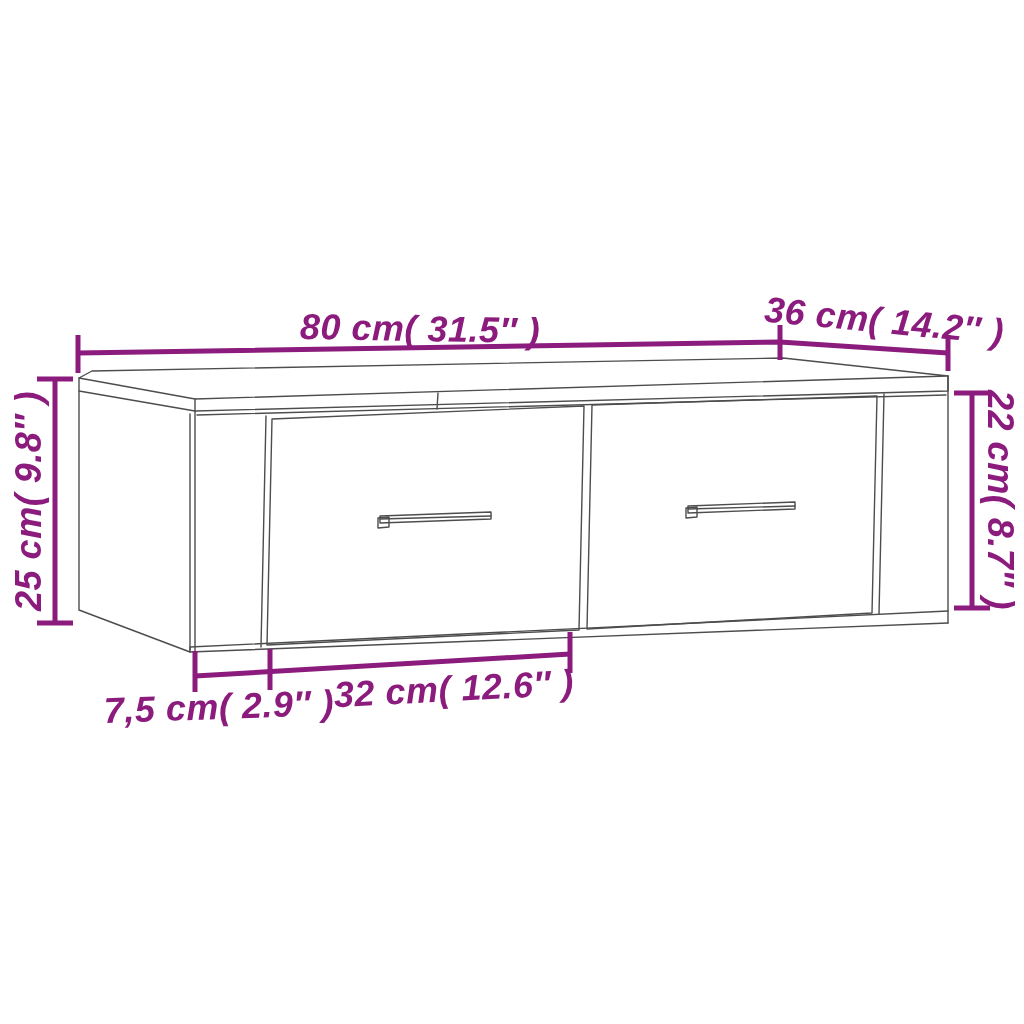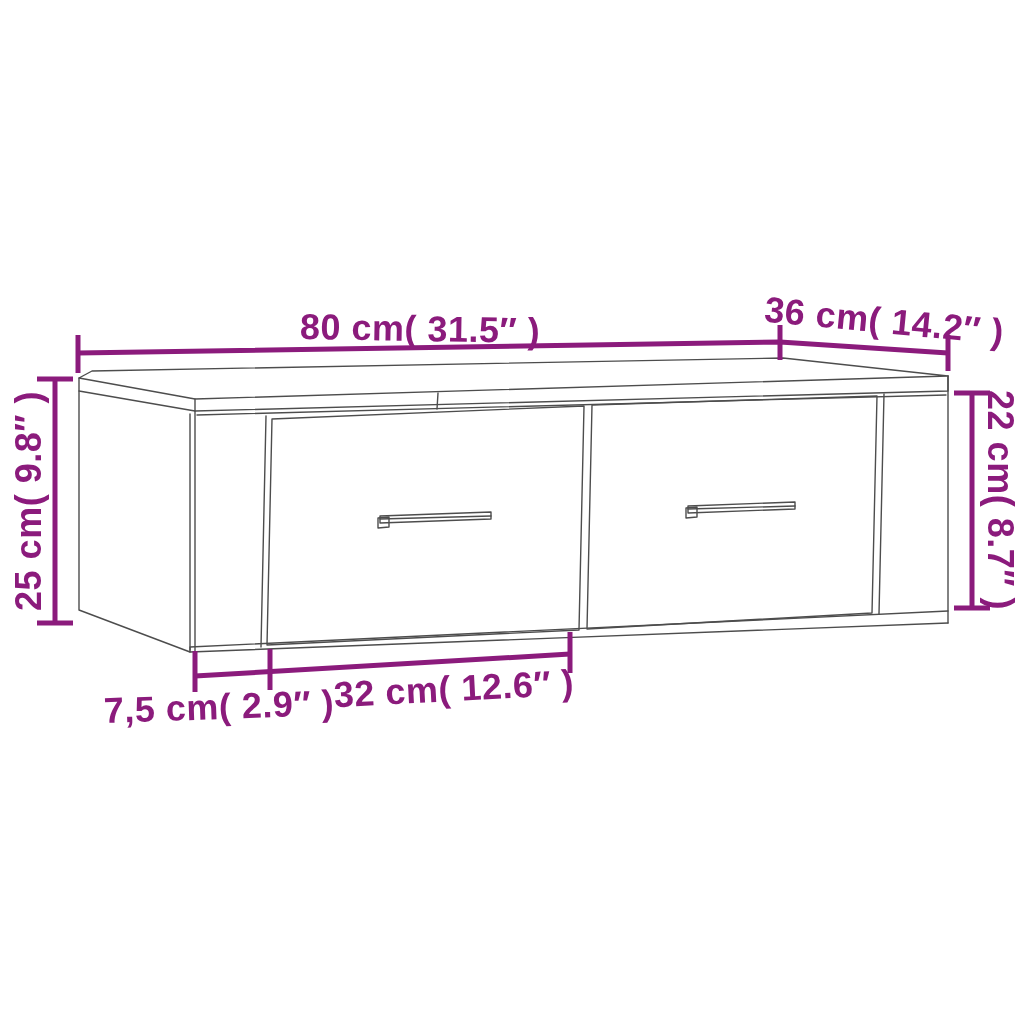--- a/index.html
+++ b/index.html
@@ -6,20 +6,21 @@
     margin: 0;
     padding: 0;
     background: #ffffff;
   }
   .diagram-canvas {
     position: relative;
     width: 1024px;
     height: 1024px;
     background: #ffffff;
     overflow: hidden;
+    font-style: italic;
   }
   svg { display: block; }
   .art {
     stroke: #4d4d4d;
     stroke-width: 1.4;
     fill: none;
     stroke-linejoin: round;
     stroke-linecap: round;
   }
   .dim {

